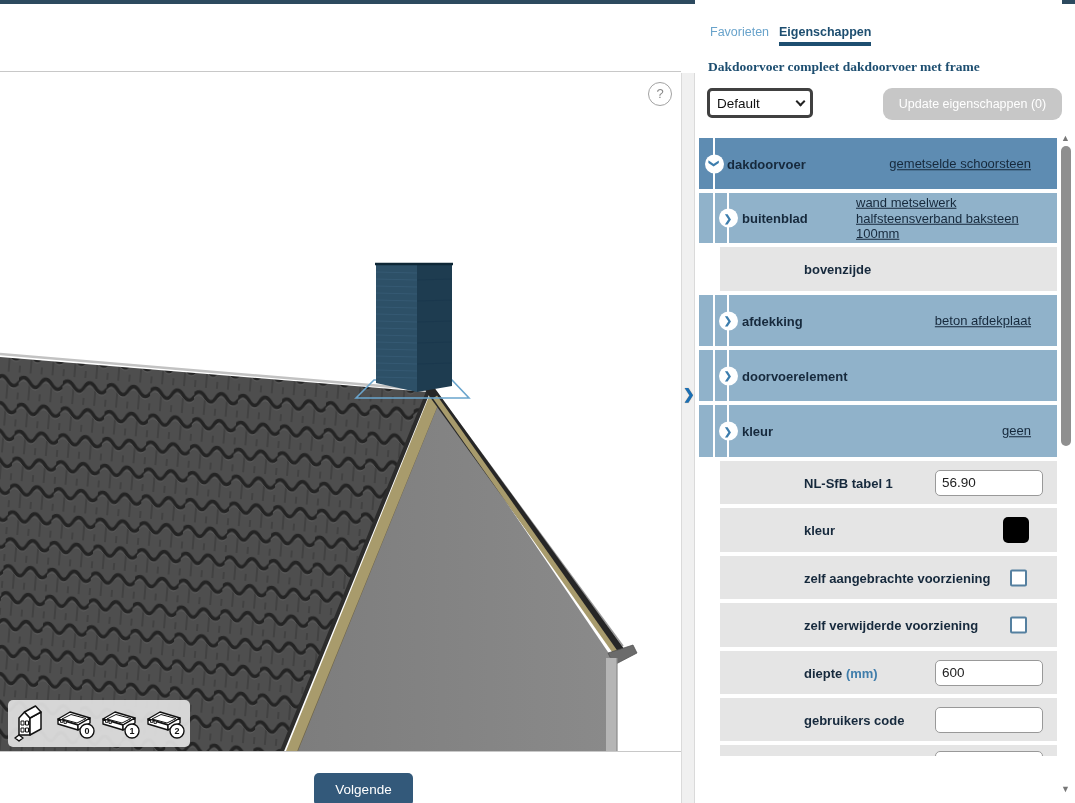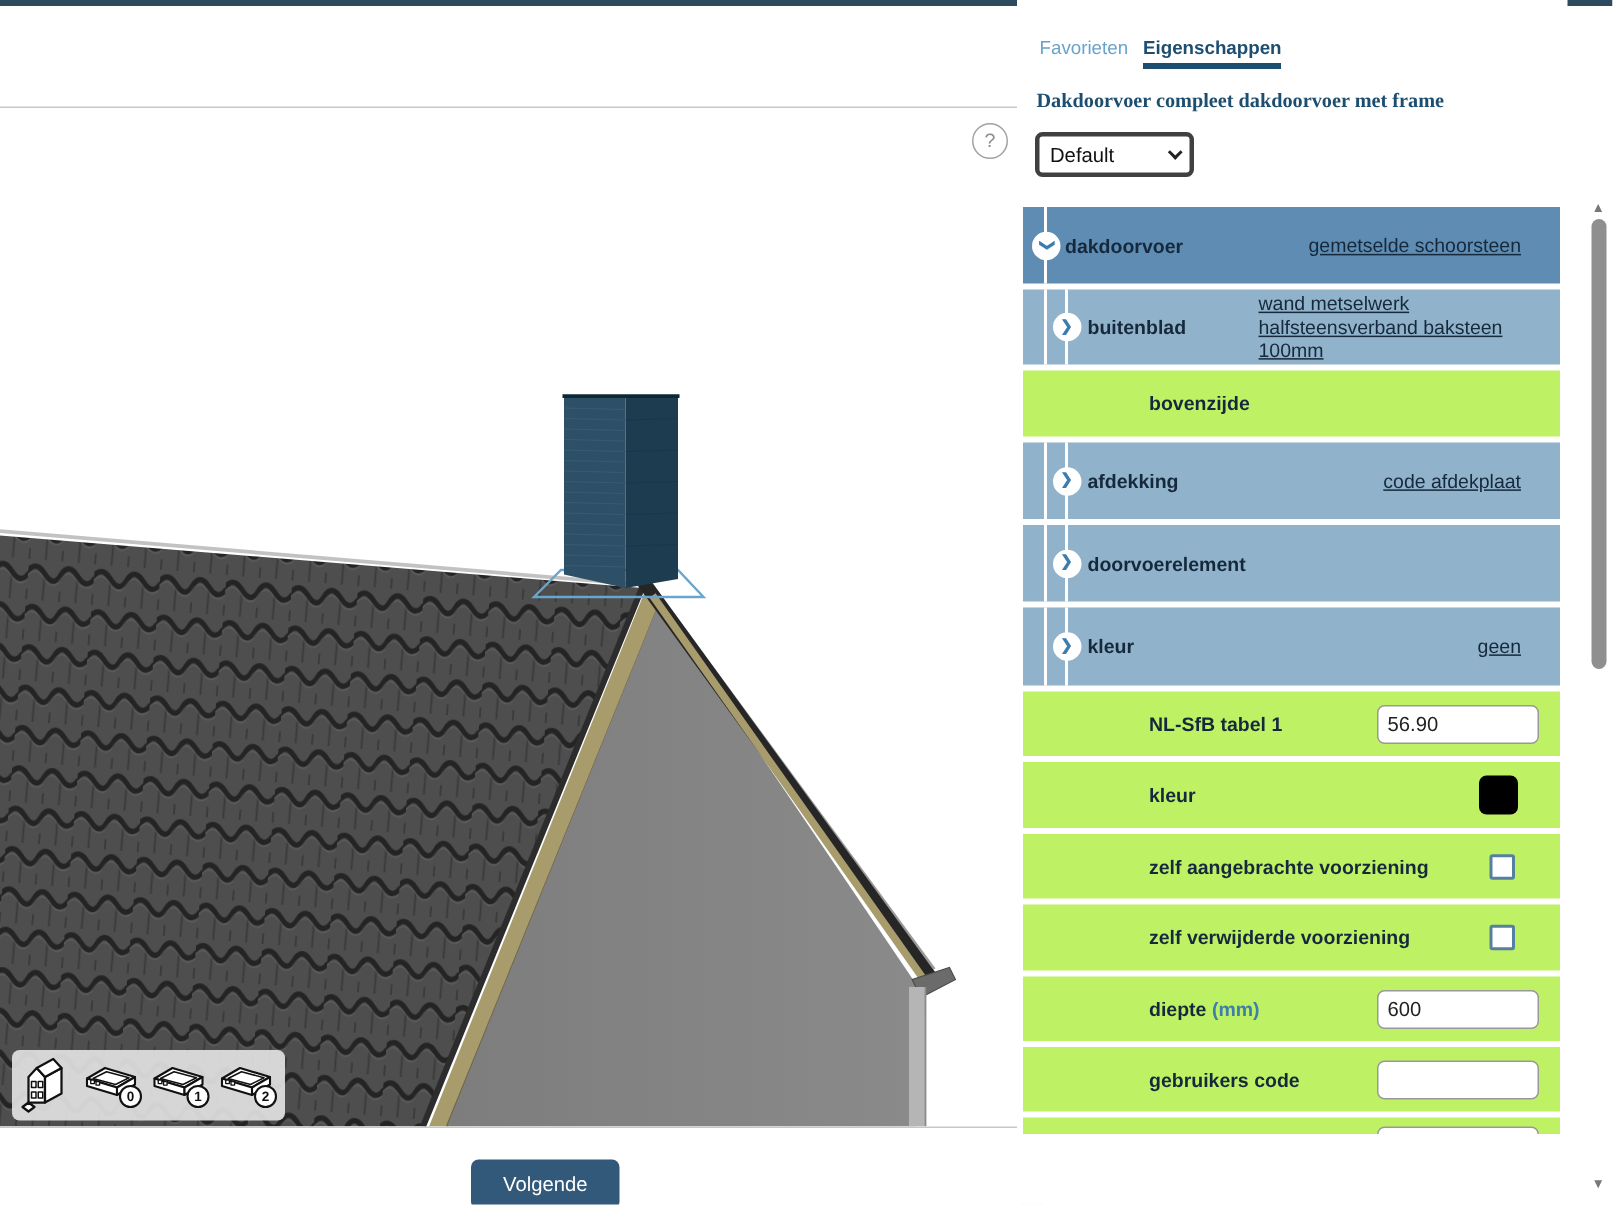--- a/index.html
+++ b/index.html
@@ -26,41 +26,41 @@
               border:none; border-radius:5px; color:#fff; font-size:13.5px;
               font-family:"Liberation Sans",sans-serif; cursor:pointer;margin-top:12px; }
 
   
   .divider { position:absolute; left:681px; top:73px; width:14px; height:730px; background:#f0f0f0;
              border-left:1px solid #dadada; border-right:1px solid #dadada; }
   .collapse-chev { position:absolute; left:1px; top:313px; color:#1a6fb5; font-size:14px; font-weight:bold;
                    cursor:pointer; text-shadow:0 0 1px #c96; }
 
   
-  .panel { position:absolute; left:678px; top:0; width:367px; height:803px; background:#fff; }
+  .panel { position:absolute; left:695px; top:0; width:367px; height:803px; background:#fff; }
   .tab { position:absolute; top:25px; font-size:12.5px; cursor:pointer; }
   .tab-inactive { left:15px; color:#69a3cb; }
   .tab-active { left:84px; color:#1d4e70; font-weight:bold; padding-bottom:3px; border-bottom:4px solid #1d4e70; }
   .panel-title { position:absolute; left:13px; top:59px; width:360px; font-size:13.5px; font-weight:bold; color:#1d4e70;font-family:Liberation Serif, serif; }
 
   .select-wrap { position:absolute; left:12px; top:88px; width:106px; height:30px; }
   .select-wrap select { width:106px; height:30px; border:3px solid #404040; border-radius:5px; background:#fff;
        font-family:"Liberation Sans",sans-serif; font-size:13.5px; padding:0 22px 0 7px;
        appearance:none; -webkit-appearance:none; color:#111; }
   .select-chev { position:absolute; right:9px; top:10px; width:7px; height:7px; pointer-events:none;
        border-right:2px solid #222; border-bottom:2px solid #222; transform:rotate(45deg); }
   .update-btn { position:absolute; left:188px; top:88px; width:179px; height:32px; background:#c7c7c7;
        border:none; border-radius:9px; color:#fff; font-size:12.5px; font-family:"Liberation Sans",sans-serif; }
 
   
   .rows { position:absolute; left:4px; top:138px; width:358px; }
   .row { position:relative; margin-bottom:4px; }
   .bg-dark { background:#5e8cb2; }
   .bg-mid  { background:#90b2ca; }
-  .bg-pale { background:#bef264; }
+  .bg-pale { background:#e5e5e5;margin-left:21px; }
   .h51{height:51px}.h50{height:50px}.h44{height:44px}.h52{height:52px}.h43{height:43px}
   .h-part{height:11px; overflow:hidden;}
 
   .vline { position:absolute; top:0; bottom:0; width:2px; background:#fff; }
   .l1{left:14px}.l2{left:28px}
   .node { position:absolute; width:19px; height:19px; border-radius:50%; background:#fff; top:50%;
           transform:translateY(-50%); display:flex; align-items:center; justify-content:center; cursor:pointer; }
   .n1{left:5.5px}.n2{left:19.5px}
   .chev { font-style:normal; color:#3c7dad; font-size:10px; font-weight:bold; line-height:1; }
   .chev.down { transform:rotate(90deg); }
@@ -225,20 +225,21 @@
   <span class="tab tab-inactive">Favorieten</span>
   <span class="tab tab-active">Eigenschappen</span>
   <div class="panel-title">Dakdoorvoer compleet dakdoorvoer met frame</div>
 
   <div class="select-wrap">
     <select>
       <option>Default</option>
     </select>
     <span class="select-chev"></span>
   </div>
+  <button class="update-btn" disabled="">Update eigenschappen (0)</button>
 
   <div class="rows">
 
     <div class="row h51 bg-dark">
       <span class="vline l1"></span>
       <span class="node n1">
           <i class="chev down">❯</i>
         </span>
       <span class="rlabel lv1">dakdoorvoer</span>
       <a class="rlink">gemetselde schoorsteen</a>
@@ -258,21 +259,21 @@
       <span class="rlabel lv3">bovenzijde</span>
     </div>
 
     <div class="row h51 bg-mid">
       <span class="vline l1"></span>
       <span class="vline l2"></span>
       <span class="node n2">
           <i class="chev">❯</i>
         </span>
       <span class="rlabel lv2">afdekking</span>
-      <a class="rlink">code afdekplaat</a>
+      <a class="rlink">beton afdekplaat</a>
     </div>
 
     <div class="row h51 bg-mid">
       <span class="vline l1"></span>
       <span class="vline l2"></span>
       <span class="node n2">
           <i class="chev">❯</i>
         </span>
       <span class="rlabel lv2">doorvoerelement</span>
     </div>

